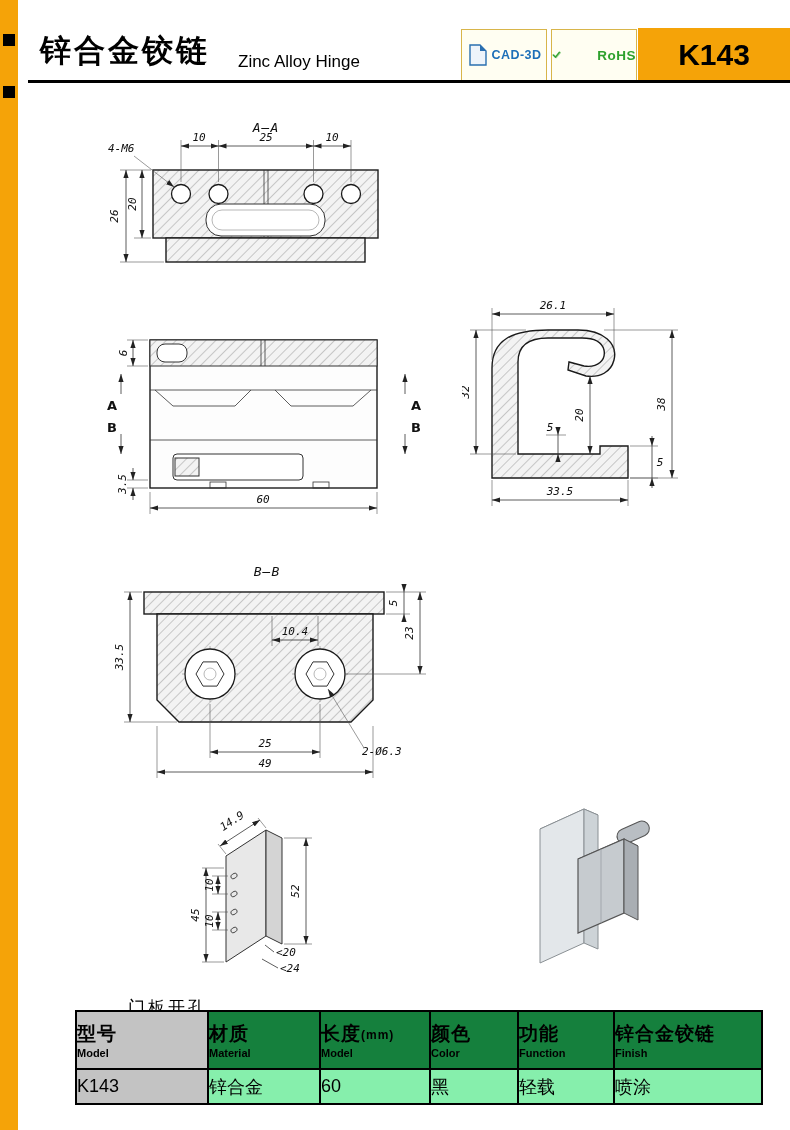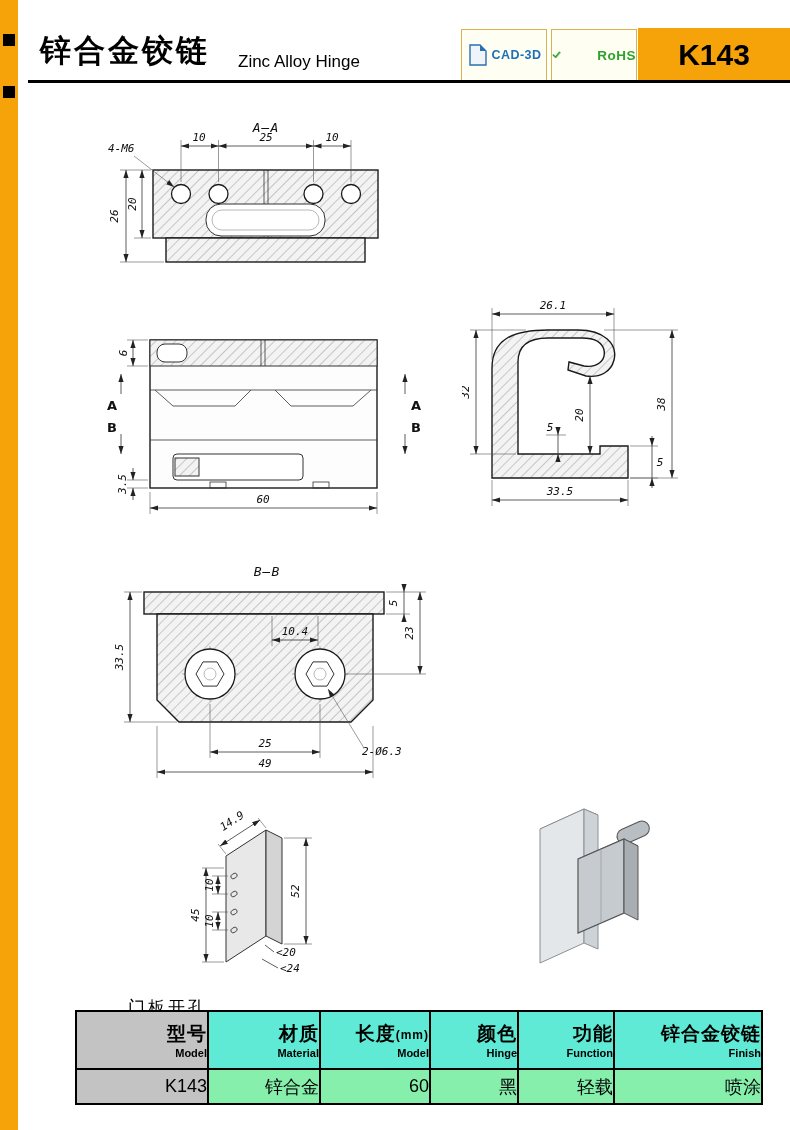--- a/index.html
+++ b/index.html
@@ -31,22 +31,22 @@
   svg .dim  { stroke:#333; stroke-width:0.8; fill:none; }
   svg .cl   { stroke:#888; stroke-width:0.6; fill:none; }
   svg text  { font-family:"DejaVu Sans Mono","DejaVu Sans",monospace; font-style:italic;
               font-size:11px; fill:#111; text-anchor:middle; }
   svg text.lbl  { font-size:13px; letter-spacing:1px; }
   svg text.mark { font-style:normal; font-weight:bold; font-size:13px; font-family:"DejaVu Sans",sans-serif; }
   svg text.ta-s { text-anchor:start; }
 
   
   .spec { position:absolute; left:75px; top:1010px; width:686px; border-collapse:collapse; table-layout:fixed; }
-  .spec th, .spec td { border:2px solid #000; text-align:right; vertical-align:middle; padding:0; }
-  .spec th { background:#5eead4; height:56px; }
+  .spec th, .spec td { border:2px solid #000; text-align:left; vertical-align:middle; padding:0; }
+  .spec th { background:#15803d; height:56px; }
   .spec th.gray, .spec td.gray { background:#C3C3C3; }
   .spec td { background:#86efac; height:33px; font-size:18px; }
   .cn { font-size:19px; font-weight:bold; letter-spacing:1px; }
   .en { font-size:11px; font-weight:bold; }
   .unit { font-size:12px; font-weight:bold; vertical-align:1px; }
 </style>
 </head>
 <body>
 
 <div class="stripe"></div>
@@ -369,21 +369,21 @@
       <th>
         <div class="cn">材质</div>
           <div class="en">Material</div>
       </th>
       <th>
         <div class="cn"><span>长度</span><span class="unit">(mm)</span></div>
         <div class="en">Model</div>
       </th>
       <th>
         <div class="cn">颜色</div>
-          <div class="en">Hinge</div>
+          <div class="en">Color</div>
       </th>
       <th>
         <div class="cn">功能</div>
           <div class="en">Function</div>
       </th>
       <th>
         <div class="cn">锌合金铰链</div>
           <div class="en">Finish</div>
       </th>
     </tr>

